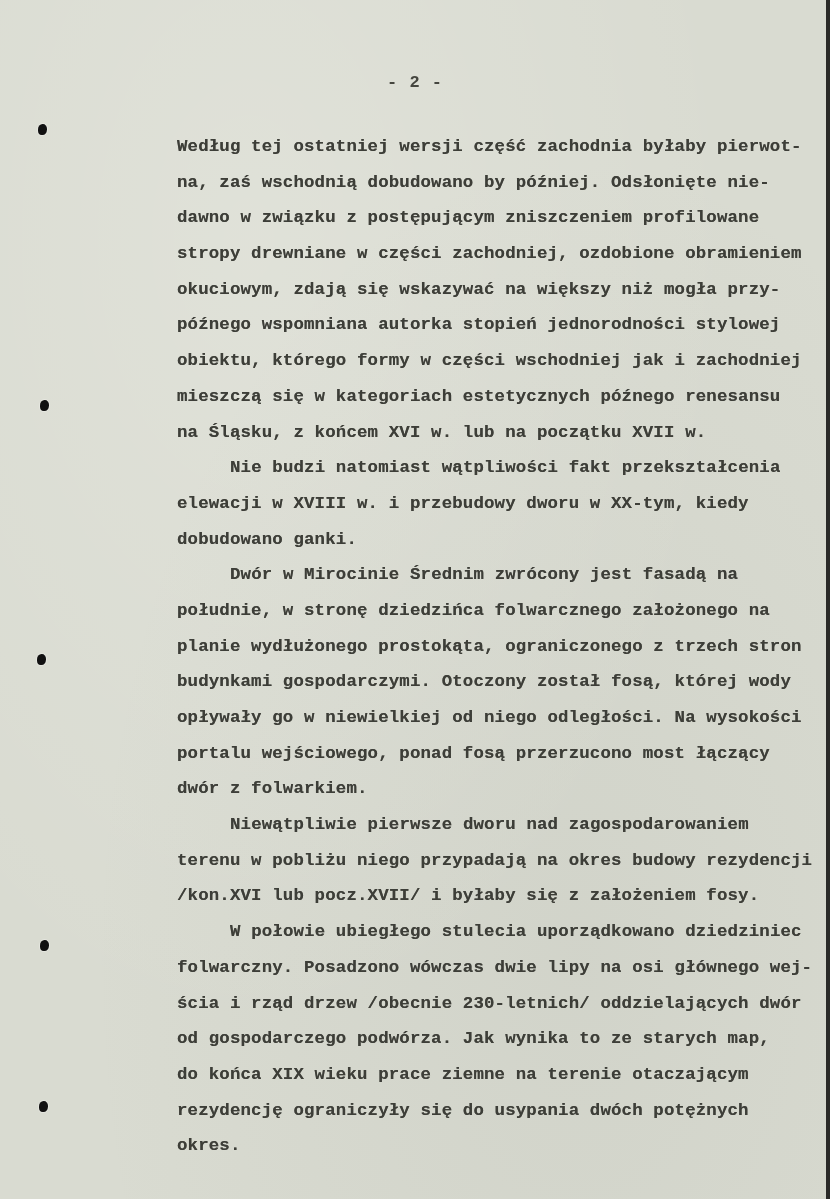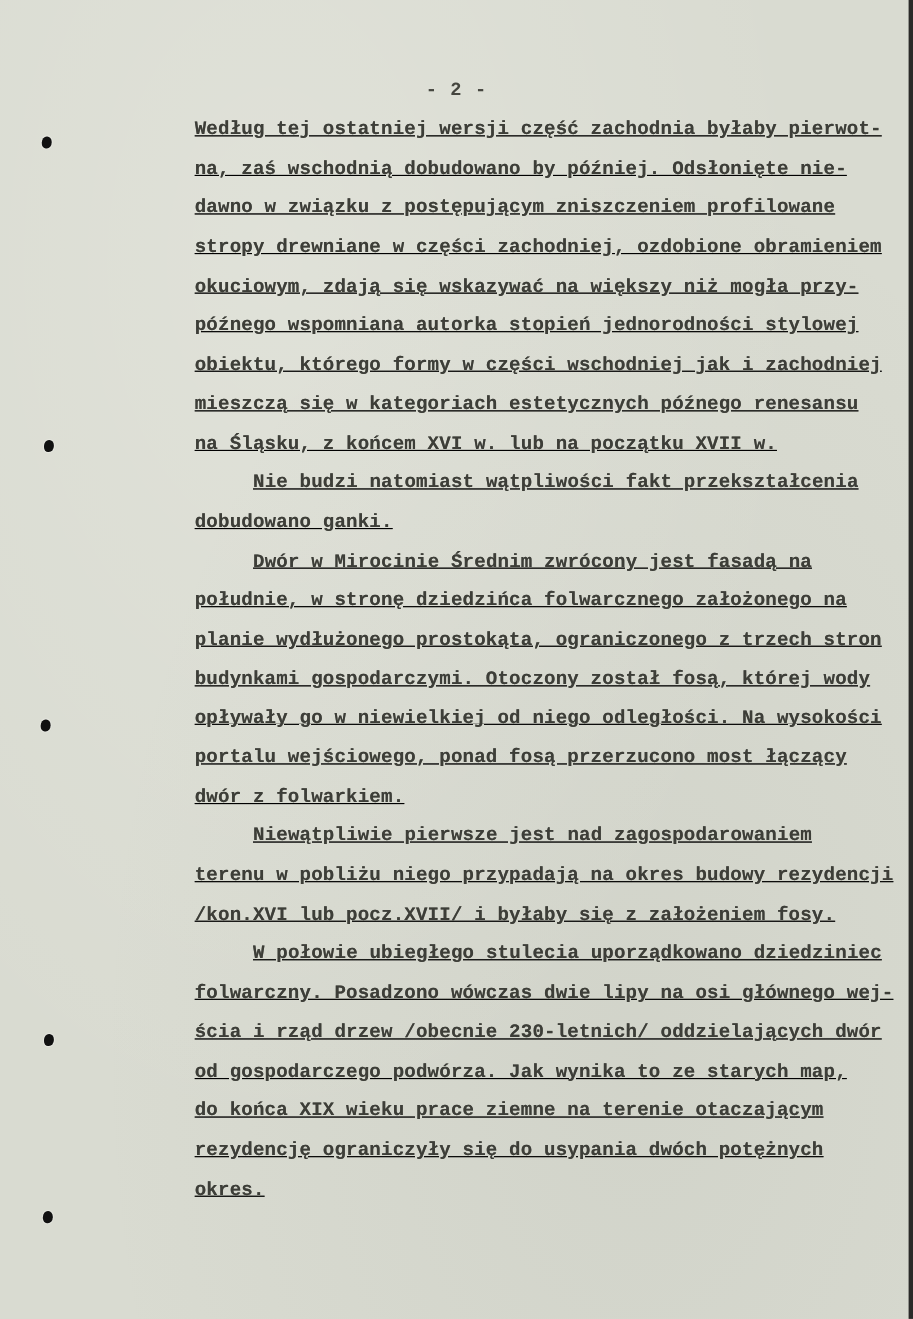--- a/index.html
+++ b/index.html
@@ -42,23 +42,22 @@
     .punch {
       position: absolute;
       width: 9px; height: 11px;
       background: #111;
       border-radius: 50% 45% 50% 40%;
       box-shadow: 0 0 0 1px rgba(240,240,235,0.5);
     }
     .body-text {
       position: absolute;
       left: 177px;
-      top: 104px;
+      top: 132px;
       width: 640px;
-      text-decoration: underline;
     }
     .line {
       height: 35.7px;
       line-height: 30px;
       font-size: 17.4px;
       font-weight: bold;
       color: #3d3e38;
       white-space: pre;
       letter-spacing: 0.15px;
       text-shadow: 0 0 0.6px rgba(40,40,35,0.6);
@@ -90,35 +89,36 @@
     <div class="line">stropy drewniane w części zachodniej, ozdobione obramieniem</div>
     <div class="line">okuciowym, zdają się wskazywać na większy niż mogła przy-</div>
     <div class="line">późnego wspomniana autorka stopień jednorodności stylowej</div>
     <div class="line">obiektu, którego formy w części wschodniej jak i zachodniej</div>
     <div class="line">mieszczą się w kategoriach estetycznych późnego renesansu</div>
     <div class="line">na Śląsku, z końcem XVI w. lub na początku XVII w.</div>
   </div>
 
   <div>
     <div class="line indent">Nie budzi natomiast wątpliwości fakt przekształcenia</div>
+    <div class="line">elewacji w XVIII w. i przebudowy dworu w XX-tym, kiedy</div>
     <div class="line">dobudowano ganki.</div>
   </div>
 
   <div>
     <div class="line indent">Dwór w Mirocinie Średnim zwrócony jest fasadą na</div>
     <div class="line">południe, w stronę dziedzińca folwarcznego założonego na</div>
     <div class="line">planie wydłużonego prostokąta, ograniczonego z trzech stron</div>
     <div class="line">budynkami gospodarczymi. Otoczony został fosą, której wody</div>
     <div class="line">opływały go w niewielkiej od niego odległości. Na wysokości</div>
     <div class="line">portalu wejściowego, ponad fosą przerzucono most łączący</div>
     <div class="line">dwór z folwarkiem.</div>
   </div>
 
   <div>
-    <div class="line indent">Niewątpliwie pierwsze jest nad zagospodarowaniem</div>
+    <div class="line indent">Niewątpliwie pierwsze dworu nad zagospodarowaniem</div>
     <div class="line">terenu w pobliżu niego przypadają na okres budowy rezydencji</div>
     <div class="line">/kon.XVI lub pocz.XVII/ i byłaby się z założeniem fosy.</div>
   </div>
 
   <div>
     <div class="line indent">W połowie ubiegłego stulecia uporządkowano dziedziniec</div>
     <div class="line">folwarczny. Posadzono wówczas dwie lipy na osi głównego wej-</div>
     <div class="line">ścia i rząd drzew /obecnie 230-letnich/ oddzielających dwór</div>
     <div class="line">od gospodarczego podwórza. Jak wynika to ze starych map,</div>
     <div class="line">do końca XIX wieku prace ziemne na terenie otaczającym</div>

